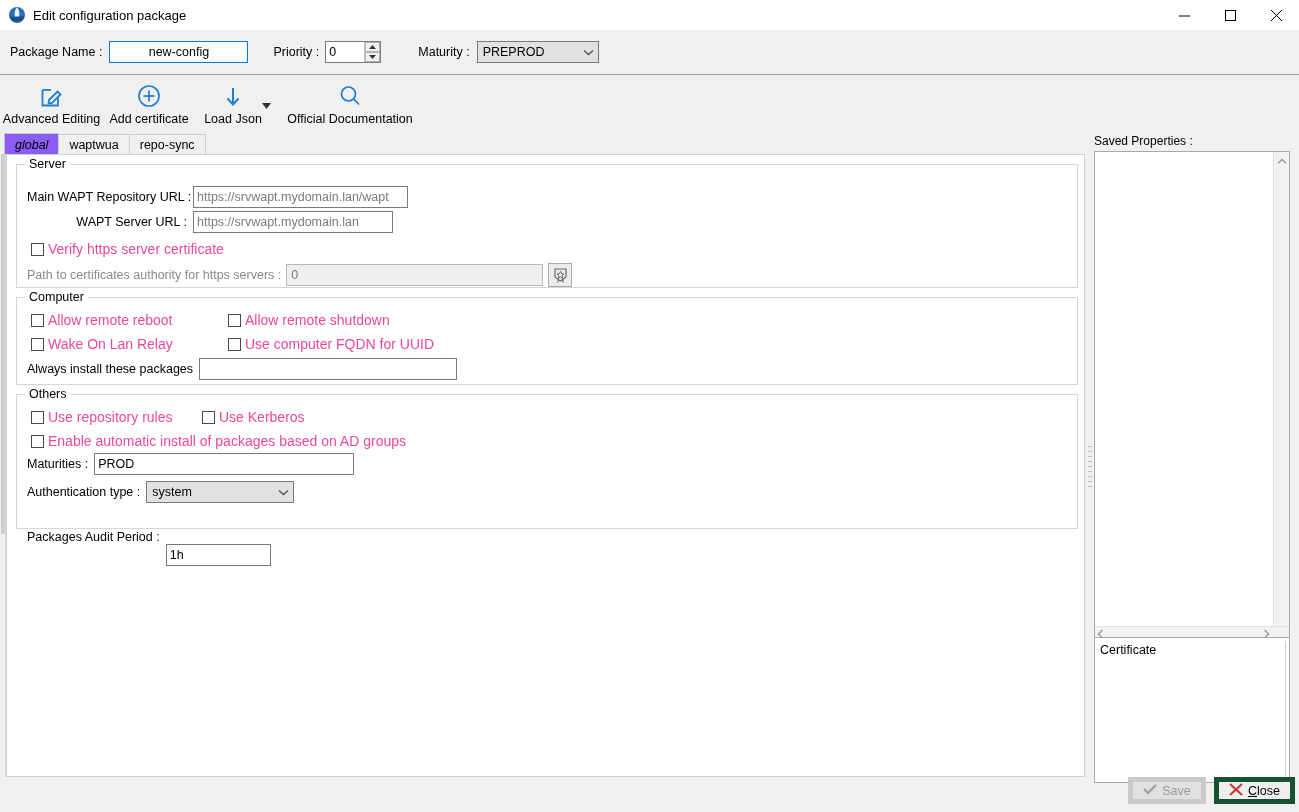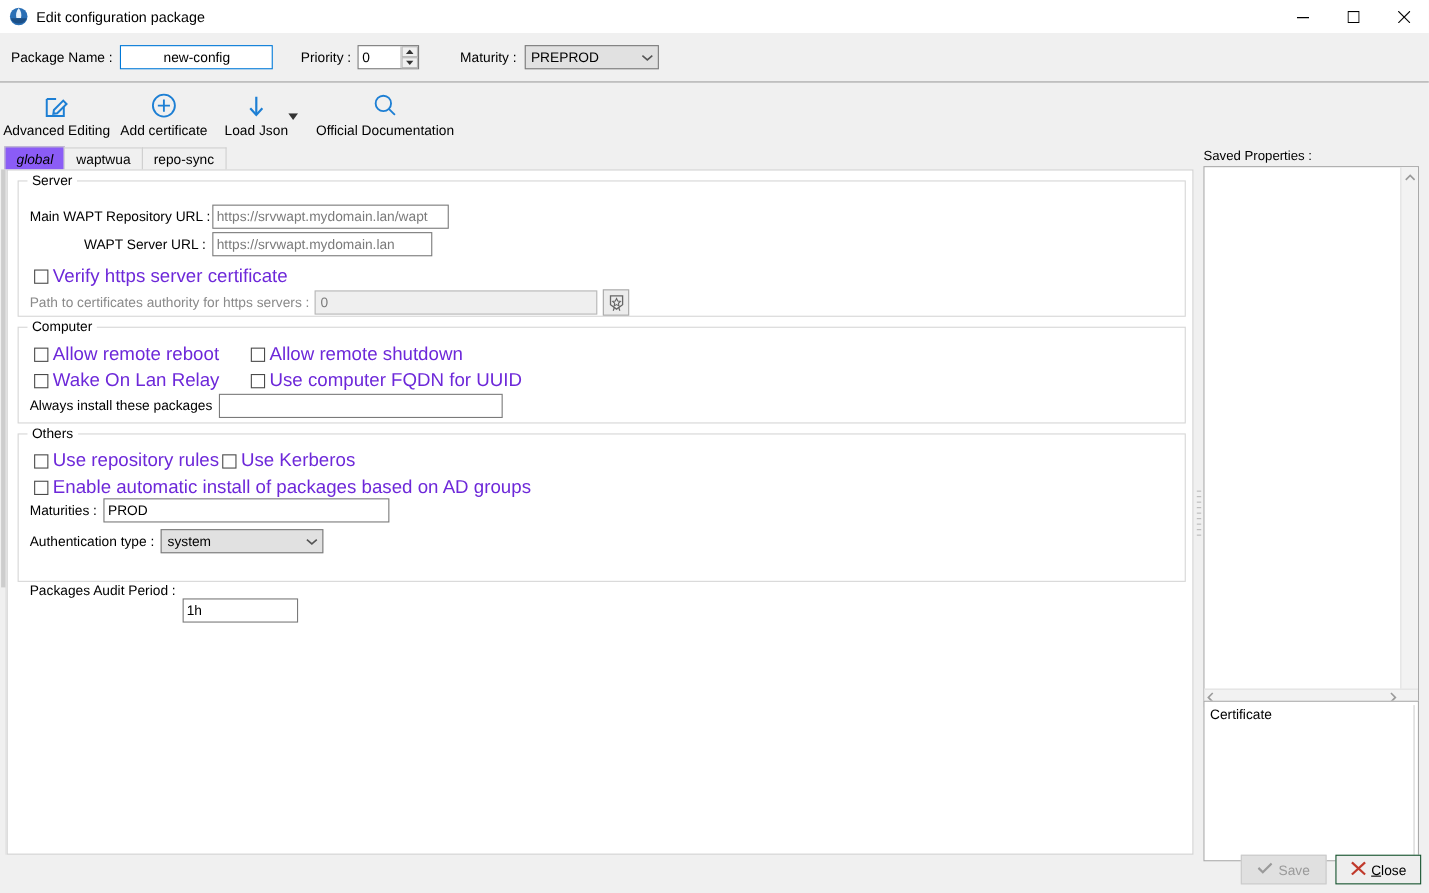--- a/index.html
+++ b/index.html
@@ -98,21 +98,21 @@
   .row { position:absolute; display:flex; align-items:center; }
   .fieldlabel { font-size:12.5px; color:#000; white-space:nowrap; }
   .fieldlabel.dim { color:#8a8a8a; }
   .input-ph { color:#7b7b7b; }
 
   .chk { display:flex; align-items:center; }
   .chk .box {
     width:13px; height:13px; border:1px solid #4a4a4a; background:#fff;
     margin-right:4px; flex:none;
   }
-  .chk .cl { font-size:17px; color:#6d28d9; white-space:nowrap; }
+  .chk .cl { font-size:14px; color:#ec4899; white-space:nowrap; }
 
   .ro-input {
     border:1px solid #b8b8b8; background:#efefef; height:22px;
     font-size:12.5px; padding:0 4px; color:#7b7b7b; line-height:20px;
   }
   .iconbtn {
     width:24px; height:24px; border:1px solid #a9a9a9; background:#ececec;
     display:flex; align-items:center; justify-content:center;
   }
 
@@ -134,21 +134,21 @@
   }
   .hscroll {
     position:absolute; left:0; right:0; bottom:0; height:16px; background:#f2f2f2;
     border-top:1px solid #e0e0e0; display:flex; justify-content:space-between;
     align-items:center; padding:0 2px;
   }
   .listitem { position:absolute; left:5px; top:5px; font-size:12.5px; color:#000; }
 
   .btnrow { position:absolute; left:0; bottom:8px; width:205px; display:flex; gap:8px; padding-left:34px; }
   .pbtn {
-    height:27px; min-width:78px; border:1px solid #14532d; background:#eeeeee;
+    height:27px; min-width:78px; border:5px solid #14532d; background:#eeeeee;
     display:flex; align-items:center; justify-content:center; gap:5px;
     font-size:12.5px; color:#000; padding:0 10px;
   }
   .pbtn.disabled { background:#e0e0e0; color:#9a9a9a; border-color:#cacaca; }
   u { text-decoration: underline; }
 </style>
 </head>
 <body>
 
 <div id="app">

